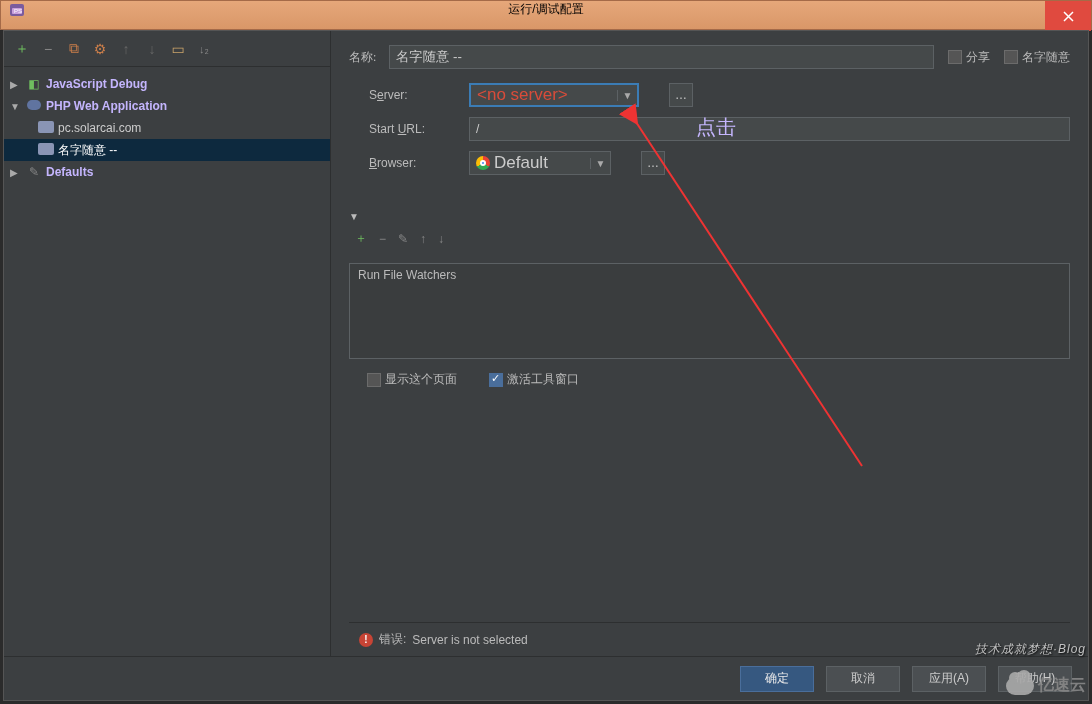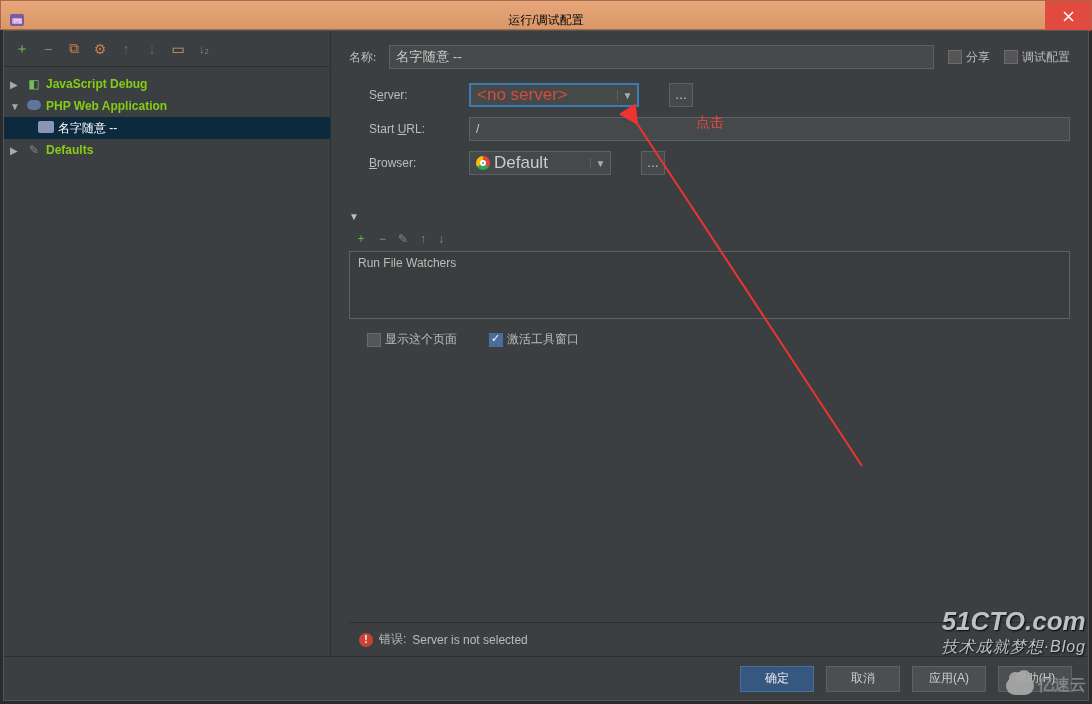--- a/index.html
+++ b/index.html
@@ -1,19 +1,19 @@
 <!DOCTYPE html>
 <html><head>
 <meta charset="utf-8">
 <style>
 * { box-sizing: border-box; margin: 0; padding: 0; font-family: "Microsoft YaHei", sans-serif; }
 body { width: 1092px; height: 704px; background: #2b2b2b; overflow: hidden; position: relative; }
 
 
-.titlebar { height: 30px; background: linear-gradient(#e6a77a,#d99768); display:flex; align-items:flex-end; position:relative; border:1px solid #a56a48;}
+.titlebar { height: 30px; background: linear-gradient(#e6a77a,#d99768); display:flex; align-items:flex-start; position:relative; border:1px solid #a56a48;}
 .titlebar .app-icon { width:18px; height:18px; margin-left:8px; display:flex; align-items:center; justify-content:center;}
 .titlebar .title { position:absolute; left:50%; transform:translateX(-50%); font-size:12px; color:#000; }
 .titlebar .close { position:absolute; right:0; top:0; width:46px; height:30px; background:#e04a3f; color:#fff; display:flex; align-items:center; justify-content:center; font-size:14px;}
 
 
 .shell { position:absolute; top:30px; left:3px; right:3px; bottom:3px; background:#3c3f41; border:1px solid #555; display:flex; flex-direction:column;}
 .body { flex:1; display:flex; min-height:0;}
 .left { width:327px; border-right:1px solid #2d2f30; display:flex; flex-direction:column;}
 .right { flex:1; display:flex; flex-direction:column; padding:14px 18px 0 18px; min-width:0;}
 
@@ -25,21 +25,21 @@
 .ltoolbar .up,.ltoolbar .dn{color:#666;}
 
 
 .tree { flex:1; padding:6px 0; font-size:12px; color:#ccc; overflow:auto;}
 .node { display:flex; align-items:center; height:22px; padding-left:6px; gap:4px;}
 .node .arrow{ width:12px; color:#aaa; font-size:10px;}
 .node .nicon{ width:16px; text-align:center; font-size:12px;}
 .node.depth1{padding-left:6px;}
 .node.depth2{padding-left:34px;}
 .node.sel{ background:#0d293e; color:#fff;}
-.tree .grp{ color:#84cc16; font-weight:bold;}
+.tree .grp{ color:#c4b5fd; font-weight:bold;}
 
 
 .row { display:flex; align-items:center; margin-bottom:14px; font-size:12px; color:#bbb;}
 .row .lbl { width:40px;font-family:Liberation Serif, serif; }
 .namefield { flex:1; height:24px; background:#45494a; border:1px solid #5c6164; color:#ccc; padding:0 6px;}
 .chk { display:flex; align-items:center; gap:4px; margin-left:14px; color:#bbb;}
 .chk .box{ width:14px;height:14px;border:1px solid #6b6b6b;background:#555;}
 .chk .box.on{background:#4a6e9b;border-color:#4a6e9b;position:relative;}
 .chk .box.on:after{content:"✓";color:#fff;font-size:11px;position:absolute;left:1px;top:-2px;}
 
@@ -56,42 +56,42 @@
 .sel-box.server .txt{color:#d94c3a;}
 .sel-box.browser{width:142px;}
 .dots{width:24px;height:24px;margin-left:6px;background:#45494a;border:1px solid #5c6164;color:#ccc;display:flex;align-items:center;justify-content:center;font-size:12px;}
 .urlfield{flex:1;height:24px;background:#45494a;border:1px solid #5c6164;color:#ccc;padding:0 6px;font-size:12px;}
 
 
 .before{margin-top:26px;font-size:12px;color:#bbb;}
 .before .hdr{display:flex;align-items:center;gap:4px;margin-bottom:6px;}
 .btoolbar{display:flex;align-items:center;gap:12px;padding:2px 6px;color:#888;}
 .btoolbar .add{color:#6fbf5f;}
-.tasklist{height:68px;background:#3a3d3e;border:1px solid #5c6164;padding:4px 8px;color:#bbb;font-size:12px;margin-top:2px;}
+.tasklist{height:96px;background:#3a3d3e;border:1px solid #5c6164;padding:4px 8px;color:#bbb;font-size:12px;margin-top:14px;}
 
 
 .bchecks{display:flex;align-items:center;gap:18px;margin-top:12px;font-size:12px;color:#bbb;padding-left:4px;}
 
 
 .spacer{flex:1;}
 .errbar{height:34px;border-top:1px solid #2d2f30;display:flex;align-items:center;padding:0 10px;font-size:12px;color:#bbb;gap:6px;}
 .errbar .eicon{width:14px;height:14px;border-radius:50%;background:#c74435;color:#fff;display:flex;align-items:center;justify-content:center;font-size:10px;font-weight:bold;}
 
 
 .footer{height:44px;border-top:1px solid #2d2f30;display:flex;align-items:center;justify-content:flex-end;padding:0 16px;gap:12px;text-align:right;}
 .btn{min-width:74px;height:26px;border:1px solid #5c6164;background:#4b4f52;color:#ccc;font-size:12px;display:flex;align-items:center;justify-content:center;padding:0 10px;}
 .btn.primary{background:#365880;border-color:#4a6e9b;color:#e8e8e8;}
 
 
-.anno-label{position:absolute;color:#ef4444;font-size:14px;left:696px;top:114px;z-index:50;}
+.anno-label{position:absolute;color:#c4b5fd;font-size:20px;left:696px;top:114px;z-index:50;}
 .anno-svg{position:absolute;left:0;top:0;pointer-events:none;z-index:49;}
 
 
 .wm1{position:absolute;right:6px;bottom:46px;color:#cfcfcf;font-family:Arial;font-weight:bold;font-size:26px;font-style:italic;text-shadow:1px 1px 2px #000;opacity:.9;}
-.wm1 .sm{display:block;font-size:16px;font-weight:normal;text-align:right;letter-spacing:1px;}
+.wm1 .sm{display:block;font-size:12px;font-weight:normal;text-align:right;letter-spacing:1px;}
 .wm2{position:absolute;right:6px;bottom:8px;display:flex;align-items:center;gap:4px;color:#888;font-size:16px;font-weight:bold;opacity:.9;margin-top:47px;}
 .wm2 .cloud{width:28px;height:18px;border-radius:10px;background:#aaa;position:relative;}
 .wm2 .cloud:before,.wm2 .cloud:after{content:"";position:absolute;background:#aaa;border-radius:50%;}
 .wm2 .cloud:before{width:12px;height:12px;left:3px;top:-5px;}
 .wm2 .cloud:after{width:14px;height:14px;right:3px;top:-7px;}
 
 .chrome-icon{width:14px;height:14px;border-radius:50%;background:conic-gradient(#ea4335 0 120deg,#34a853 120deg 240deg,#fbbc05 240deg 360deg);position:relative;margin-right:4px;flex-shrink:0;}
 .chrome-icon:after{content:"";position:absolute;inset:4px;background:#4285f4;border:2px solid #fff;border-radius:50%;}
 
 .php-icon{width:14px;height:10px;background:#6074a0;border-radius:5px;display:inline-block;}
@@ -134,20 +134,24 @@
       <div class="node depth1">
         <span class="arrow">▶</span>
         <span class="nicon" style="color:#6fbf5f;">◧</span>
         <span class="grp">JavaScript Debug</span>
       </div>
       <div class="node depth1">
         <span class="arrow">▼</span>
         <span class="nicon"><span class="php-icon"></span></span>
         <span class="grp">PHP Web Application</span>
       </div>
+      <div class="node depth2">
+        <span class="nicon"><span class="php-icon2"></span></span>
+        <span>pc.solarcai.com</span>
+      </div>
       <div class="node depth2 sel">
         <span class="nicon"><span class="php-icon2"></span></span>
         <span>名字随意 --</span>
       </div>
       <div class="node depth1">
         <span class="arrow">▶</span>
         <span class="nicon" style="color:#888;">✎</span>
         <span class="grp">Defaults</span>
       </div>
     </div>
@@ -156,21 +160,21 @@
   <div class="right">
     <div class="row">
       <span class="lbl">名称:</span>
       <input class="namefield" value="名字随意 --" style="">
       <label class="chk">
             <span class="box"></span>
             <span>分享</span>
           </label>
       <label class="chk">
             <span class="box"></span>
-            <span>调试配置</span>
+            <span>名字随意</span>
           </label>
     </div>
 
     <div class="form">
       <div class="frow">
         <span class="flbl"><span>S</span><span class="u">e</span><span>rver:</span></span>
         <div class="sel-box server">
           <span class="txt">&lt;no server&gt;</span>
           <span class="car">▼</span>
         </div>
@@ -248,17 +252,17 @@
 <div class="anno-label">点击</div>
 <svg class="anno-svg" width="1092" height="704">
   <defs>
       <marker id="ah" markerWidth="10" markerHeight="10" refX="2" refY="5" orient="auto">
         <path d="M0,5 L10,0 L10,10 Z" fill="#e33"></path>
       </marker>
     </defs>
   <line x1="862" y1="466" x2="636" y2="122" stroke="#e33" stroke-width="2" marker-end="url(#ah)"></line>
 </svg>
 
-<div class="wm1"><span>51CTO.com</span><span class="sm">技术成就梦想·Blog</span></div>
+<div class="wm1"><span class="sm">技术成就梦想·Blog</span></div>
 <div class="wm2">
     <span class="cloud"></span>
     <span>亿速云</span>
   </div>
 
 </body></html>

